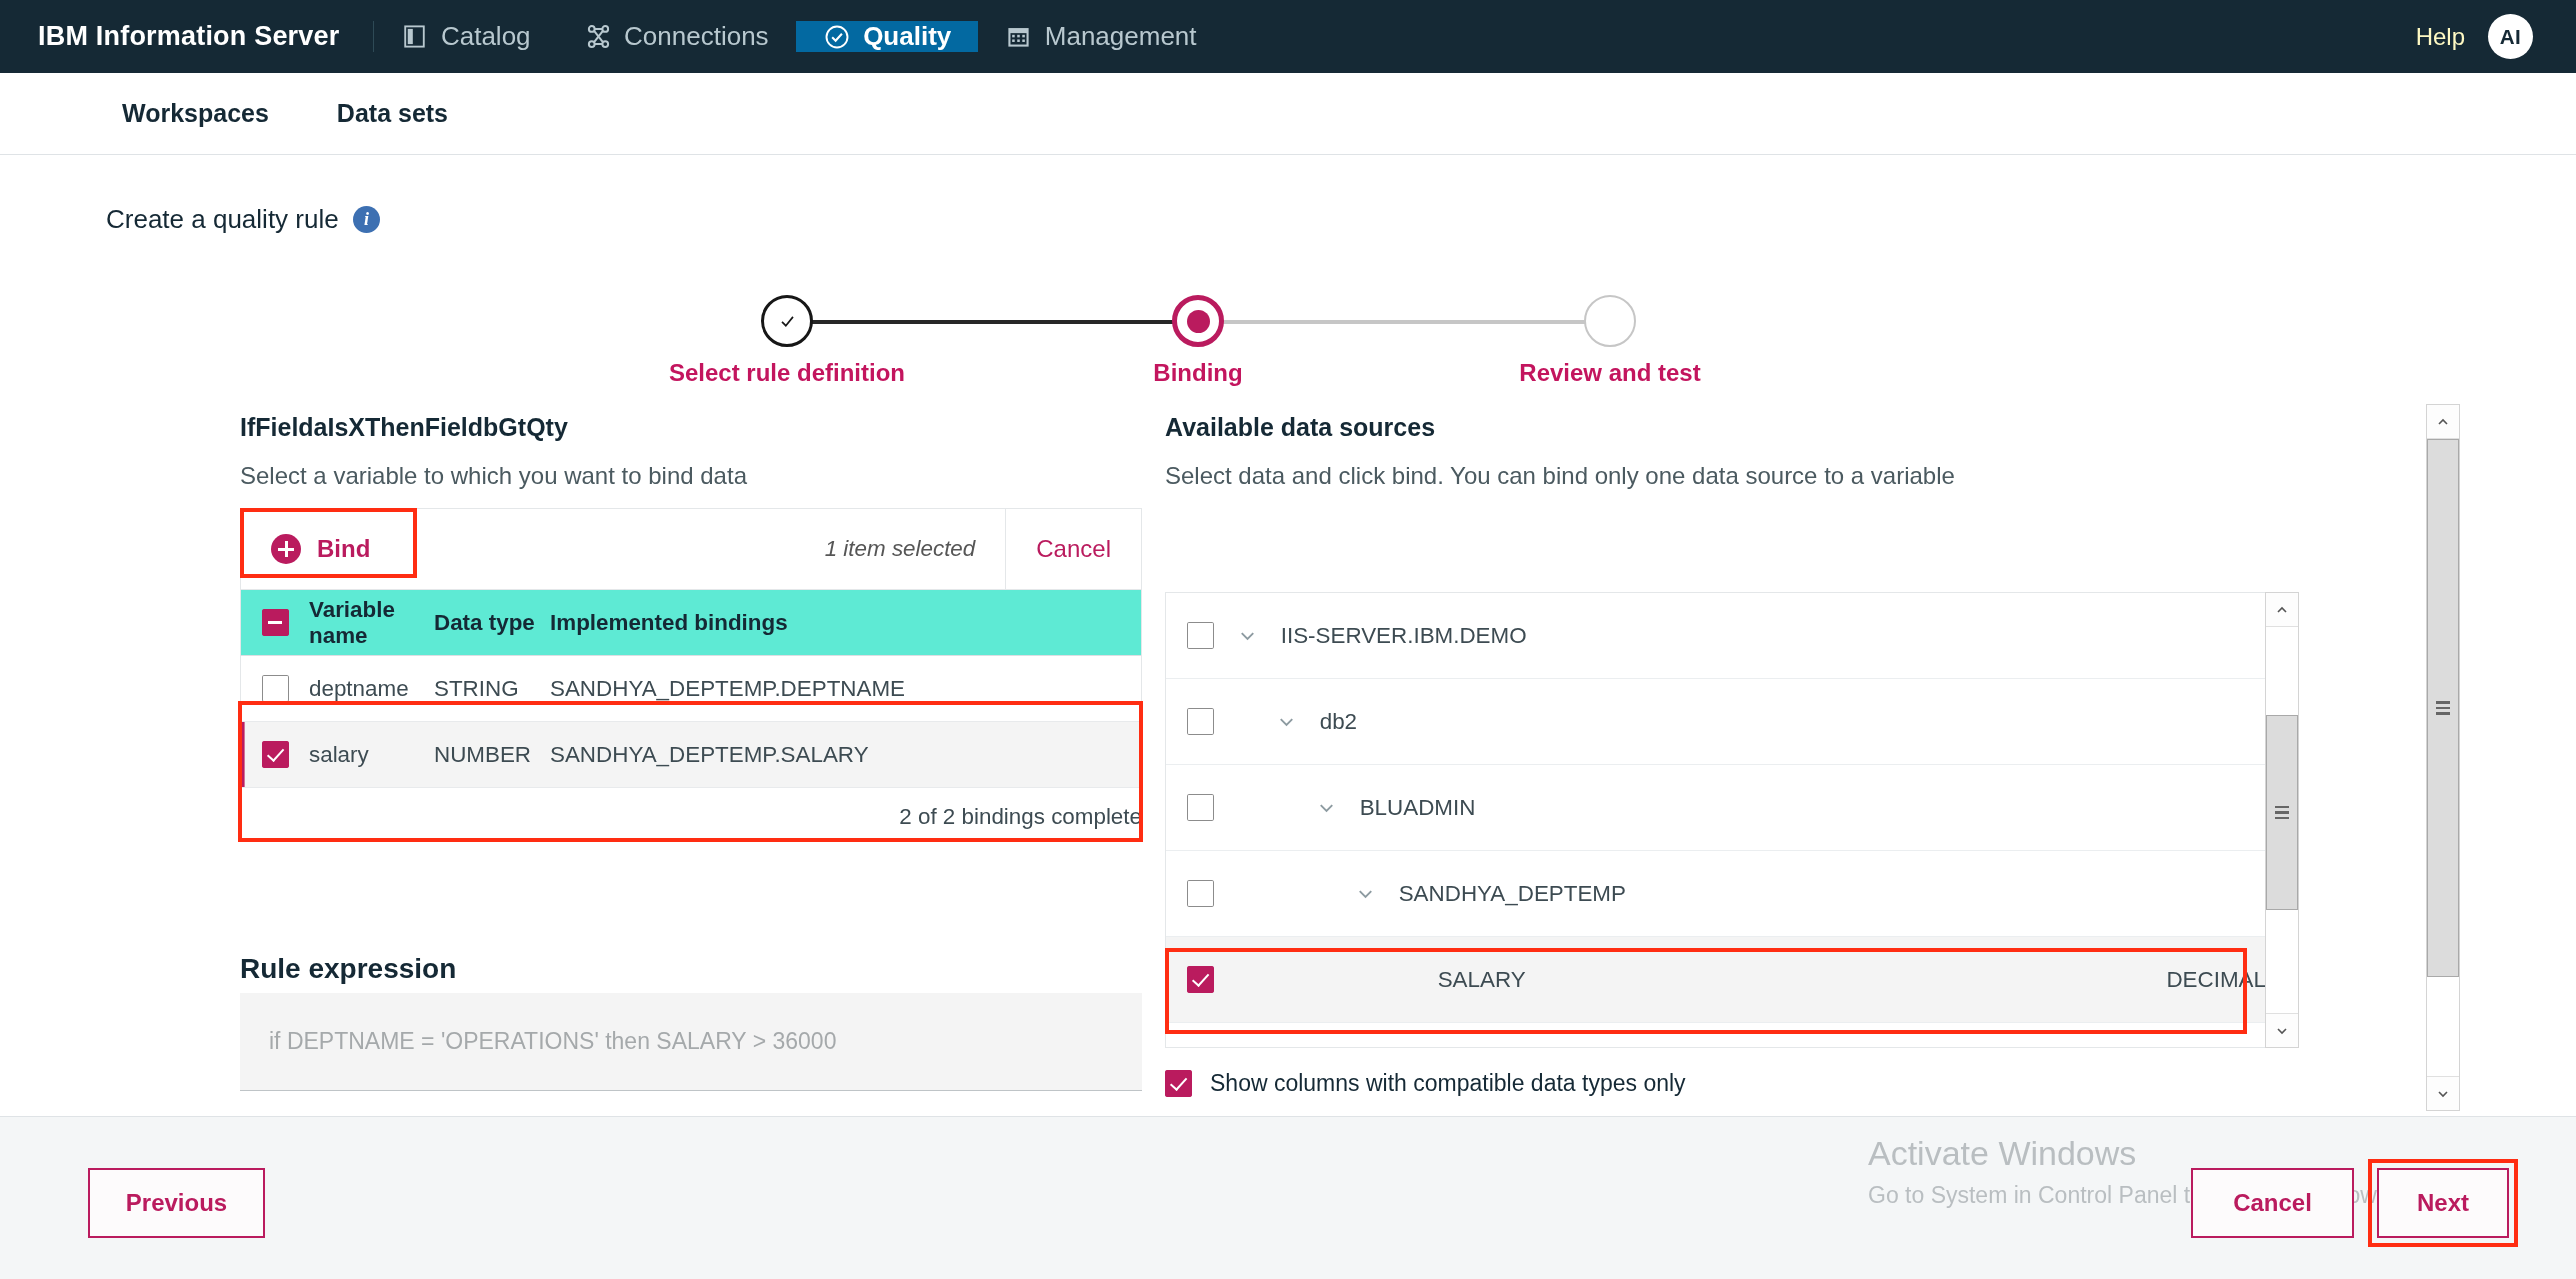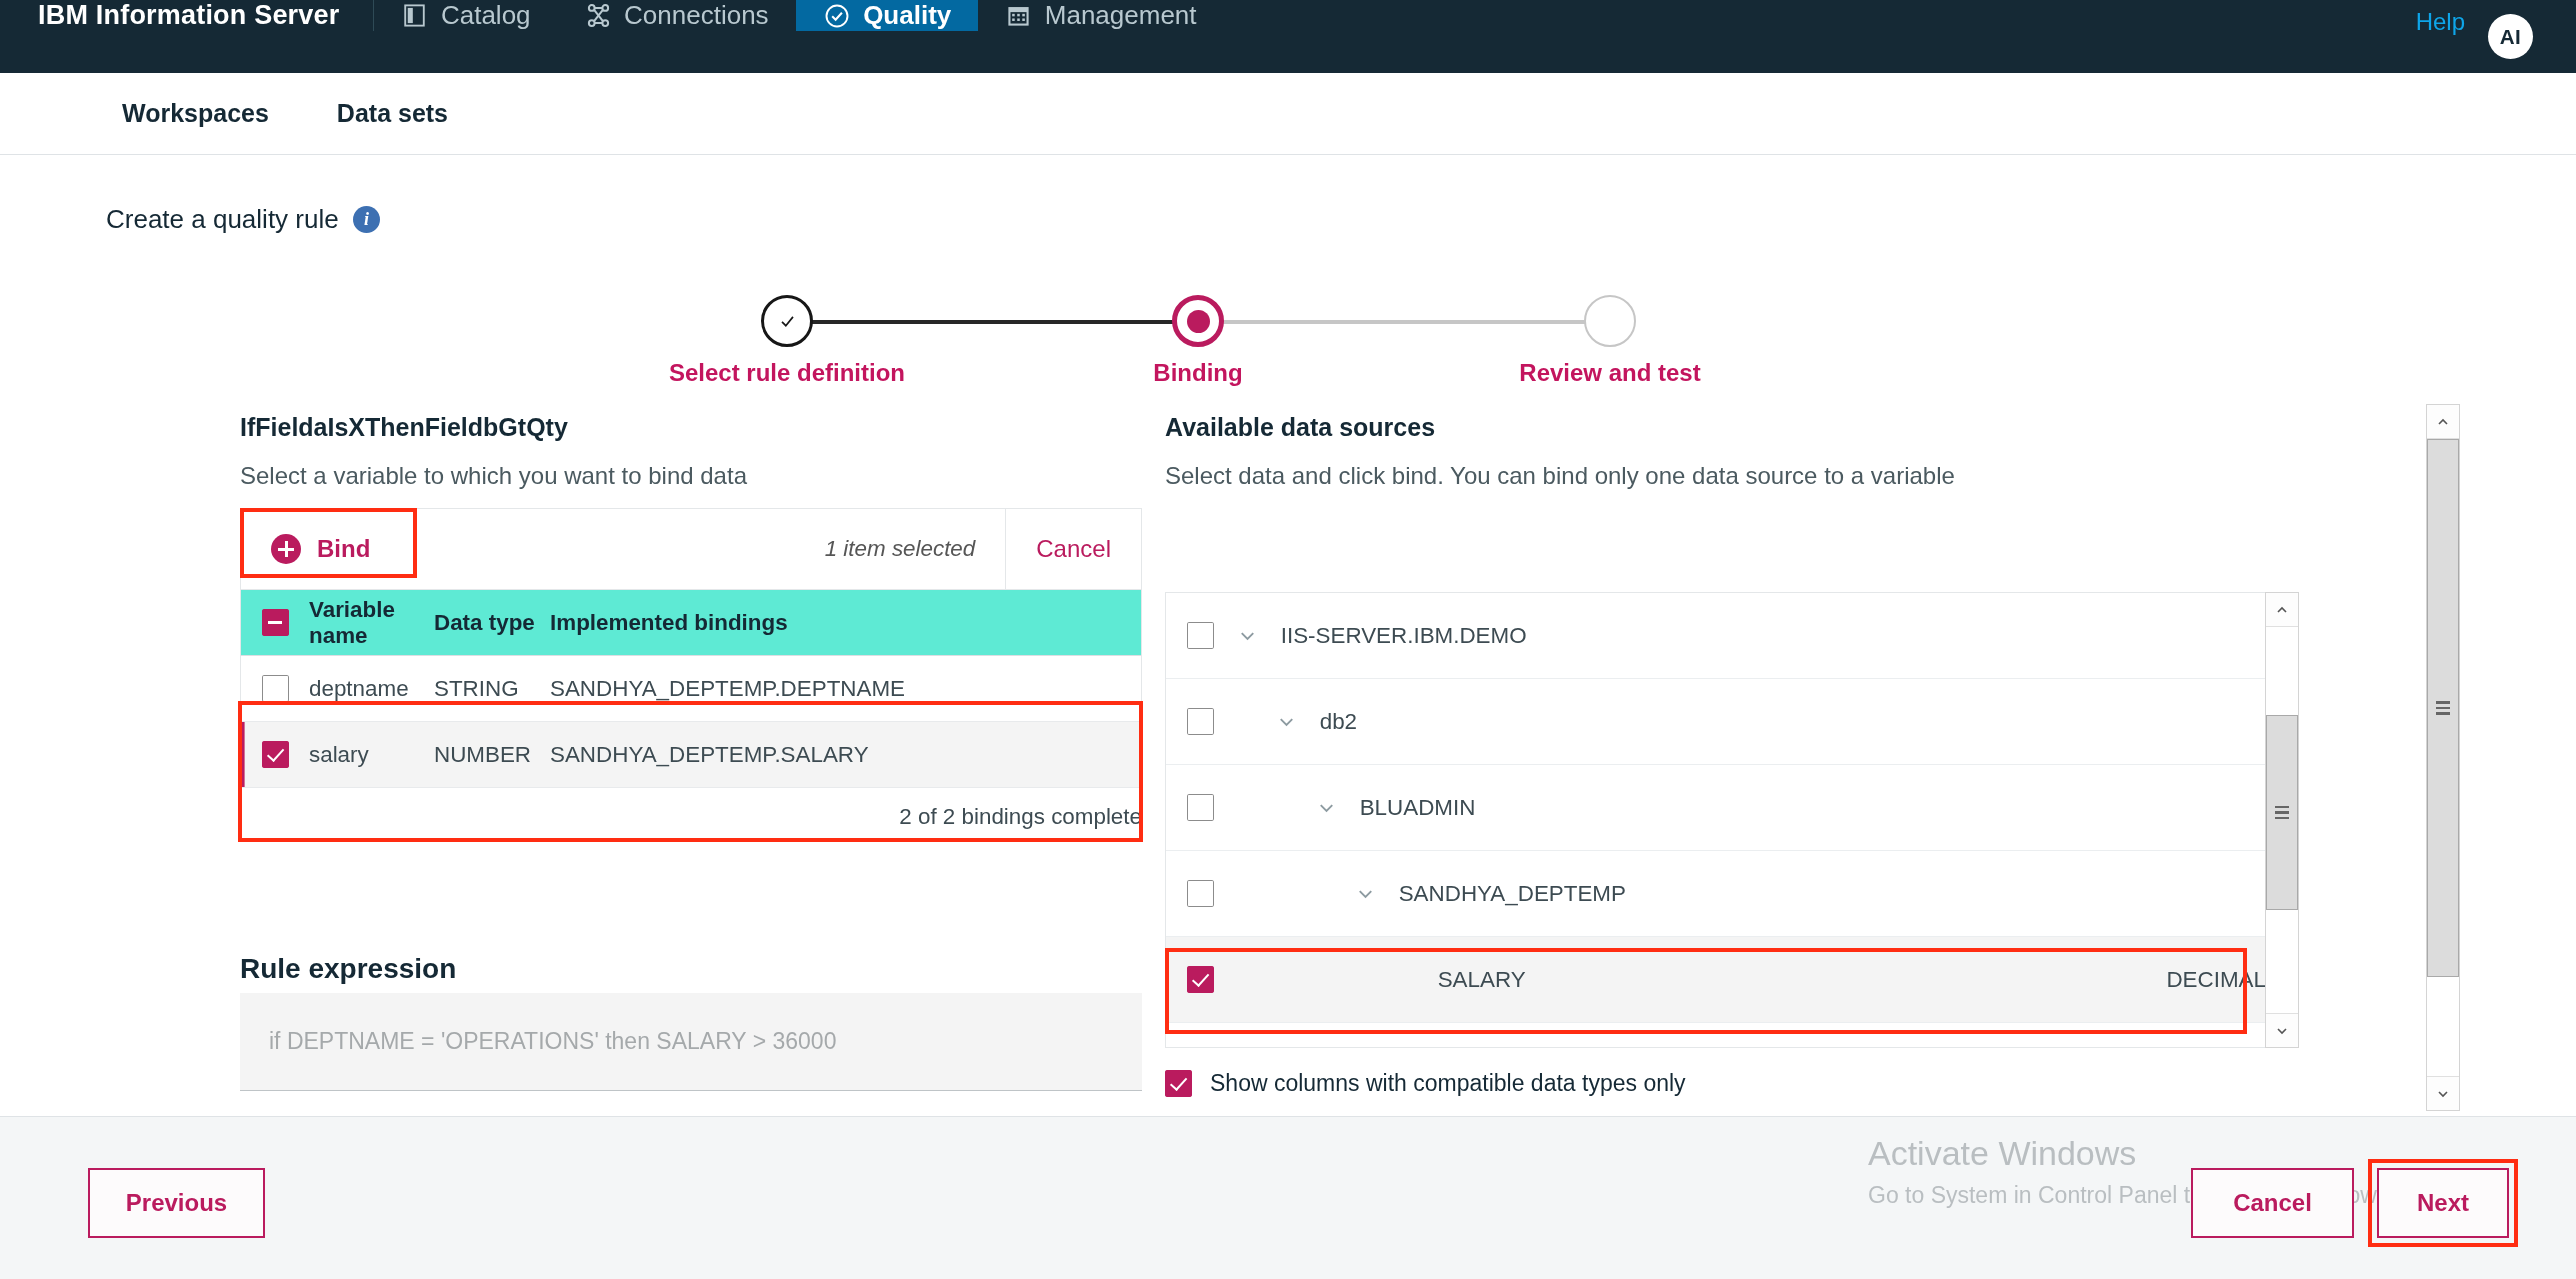--- a/index.html
+++ b/index.html
@@ -9,38 +9,38 @@
     overflow: hidden;
     background: #ffffff;
     font-family: "Liberation Sans", sans-serif;
     -webkit-font-smoothing: antialiased;
   }
   #root { position: relative; width: 2576px; height: 1279px; background:#fff; }
 
   
   .topnav {
     position:absolute; left:0; top:0; width:2576px; height:73px;
-    background:#152935; display:flex; align-items:flex-start;
+    background:#152935; display:flex; align-items:center;
   }
   .brand {
     display:flex; align-items:center; padding:0 34px 0 38px;
     color:#ffffff; font-size:27px; font-weight:700; letter-spacing:0.2px;
     border-right:0.9px solid #2e4a56;
   }
   .navitem {
     display:flex; align-items:center; gap:12.5px;
     padding:0 27px; color:#b8c8cf; font-size:26px; font-weight:400;
     cursor:pointer;
   }
   .navitem .nlabel { white-space:nowrap; }
   .navitem.active { background:#0369a1; color:#ffffff; font-weight:700; }
   .navitem svg { display:block; flex:0 0 auto; }
   .nav-spacer { flex:1 1 auto; }
   .helplink {
-    display:flex; align-items:center; color:#0ea5e9; font-size:24px;
+    display:flex; align-items:center; color:#fef9c3; font-size:24px;
     padding:8px 23px; cursor:pointer;
   }
   .avatar {
     align-self:center; width:45px; height:45px; border-radius:50%;
     background:#ffffff; color:#152935; font-size:20.6px; font-weight:700;
     display:flex; align-items:center; justify-content:center;
     margin-right:43px; cursor:pointer; letter-spacing:0.4px;
   }
 
   

